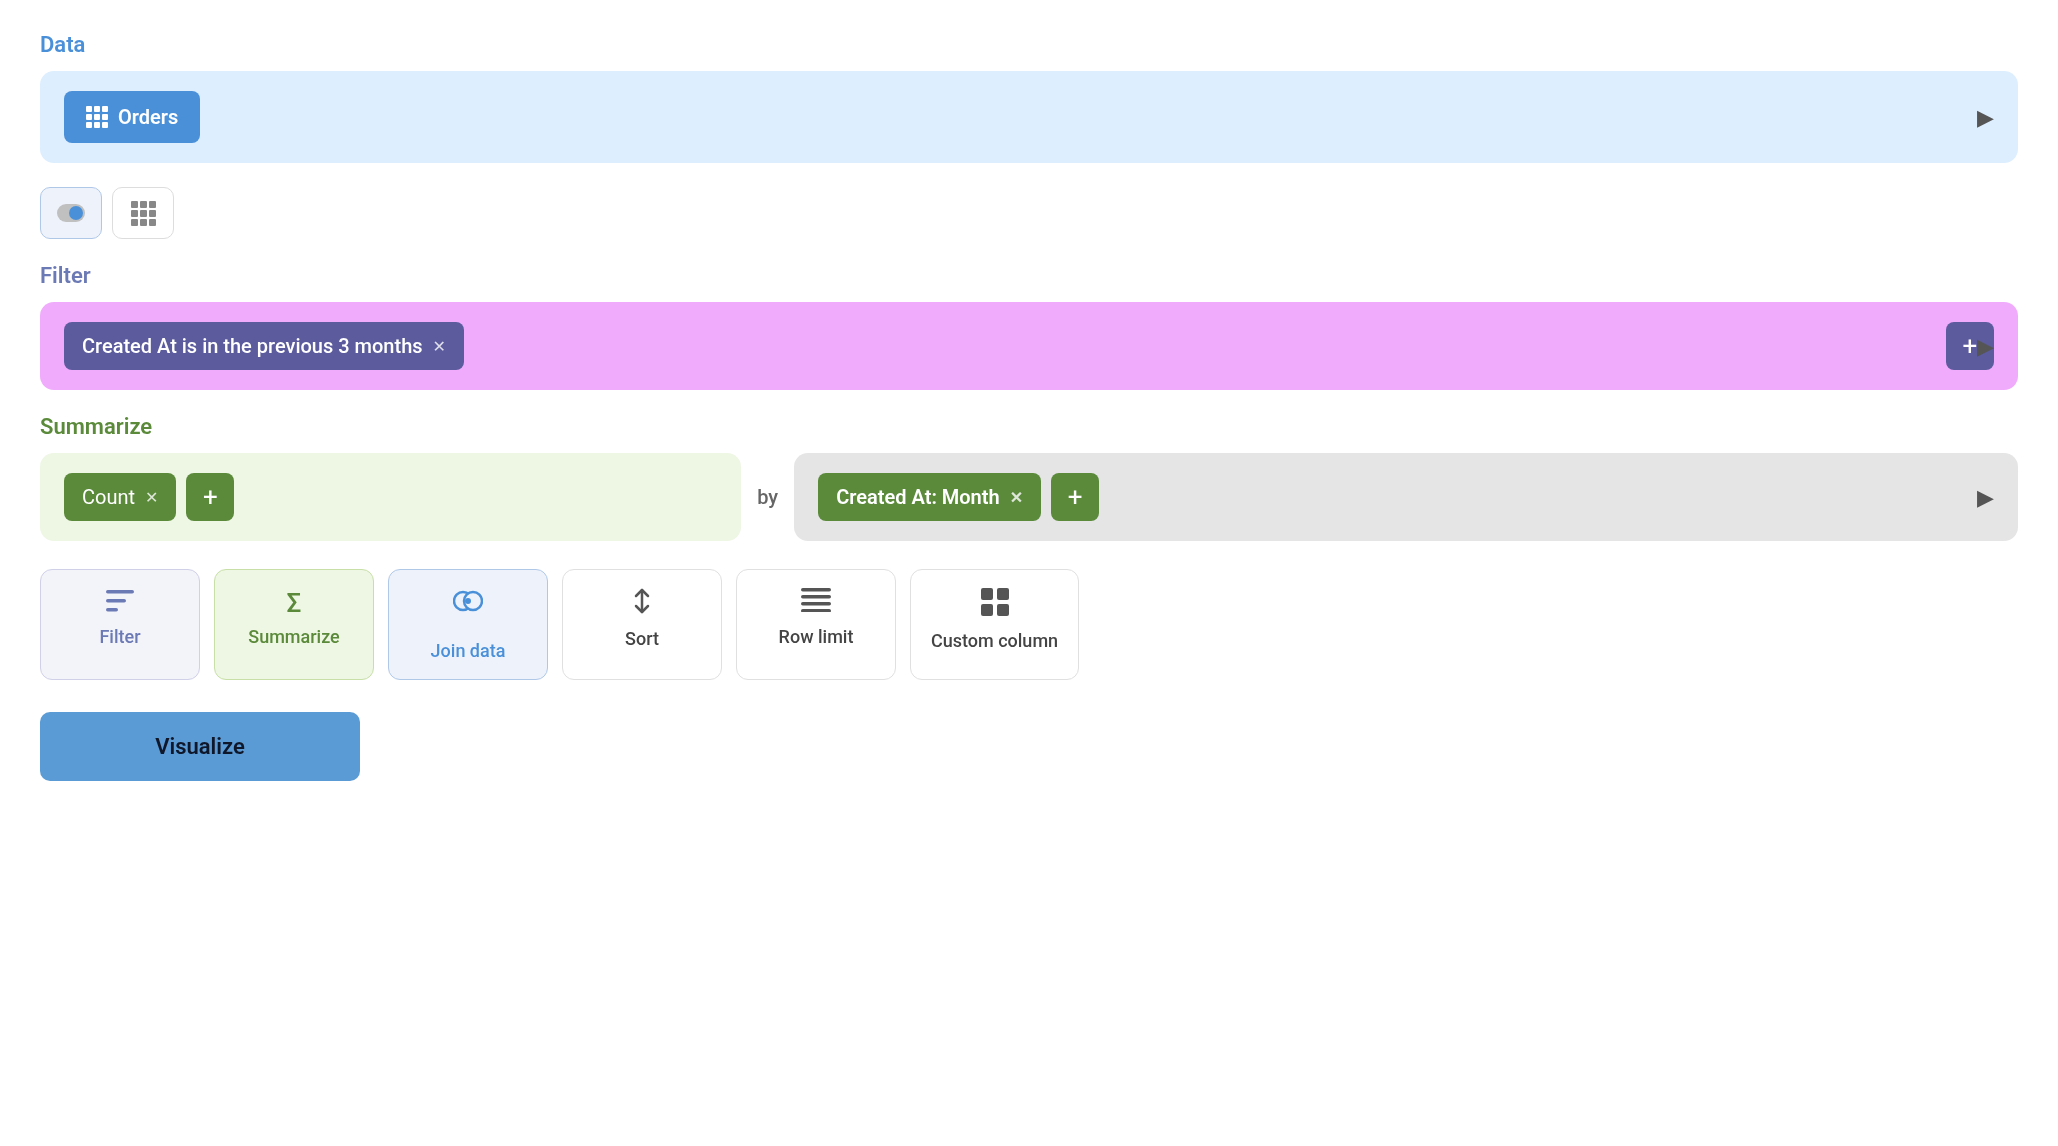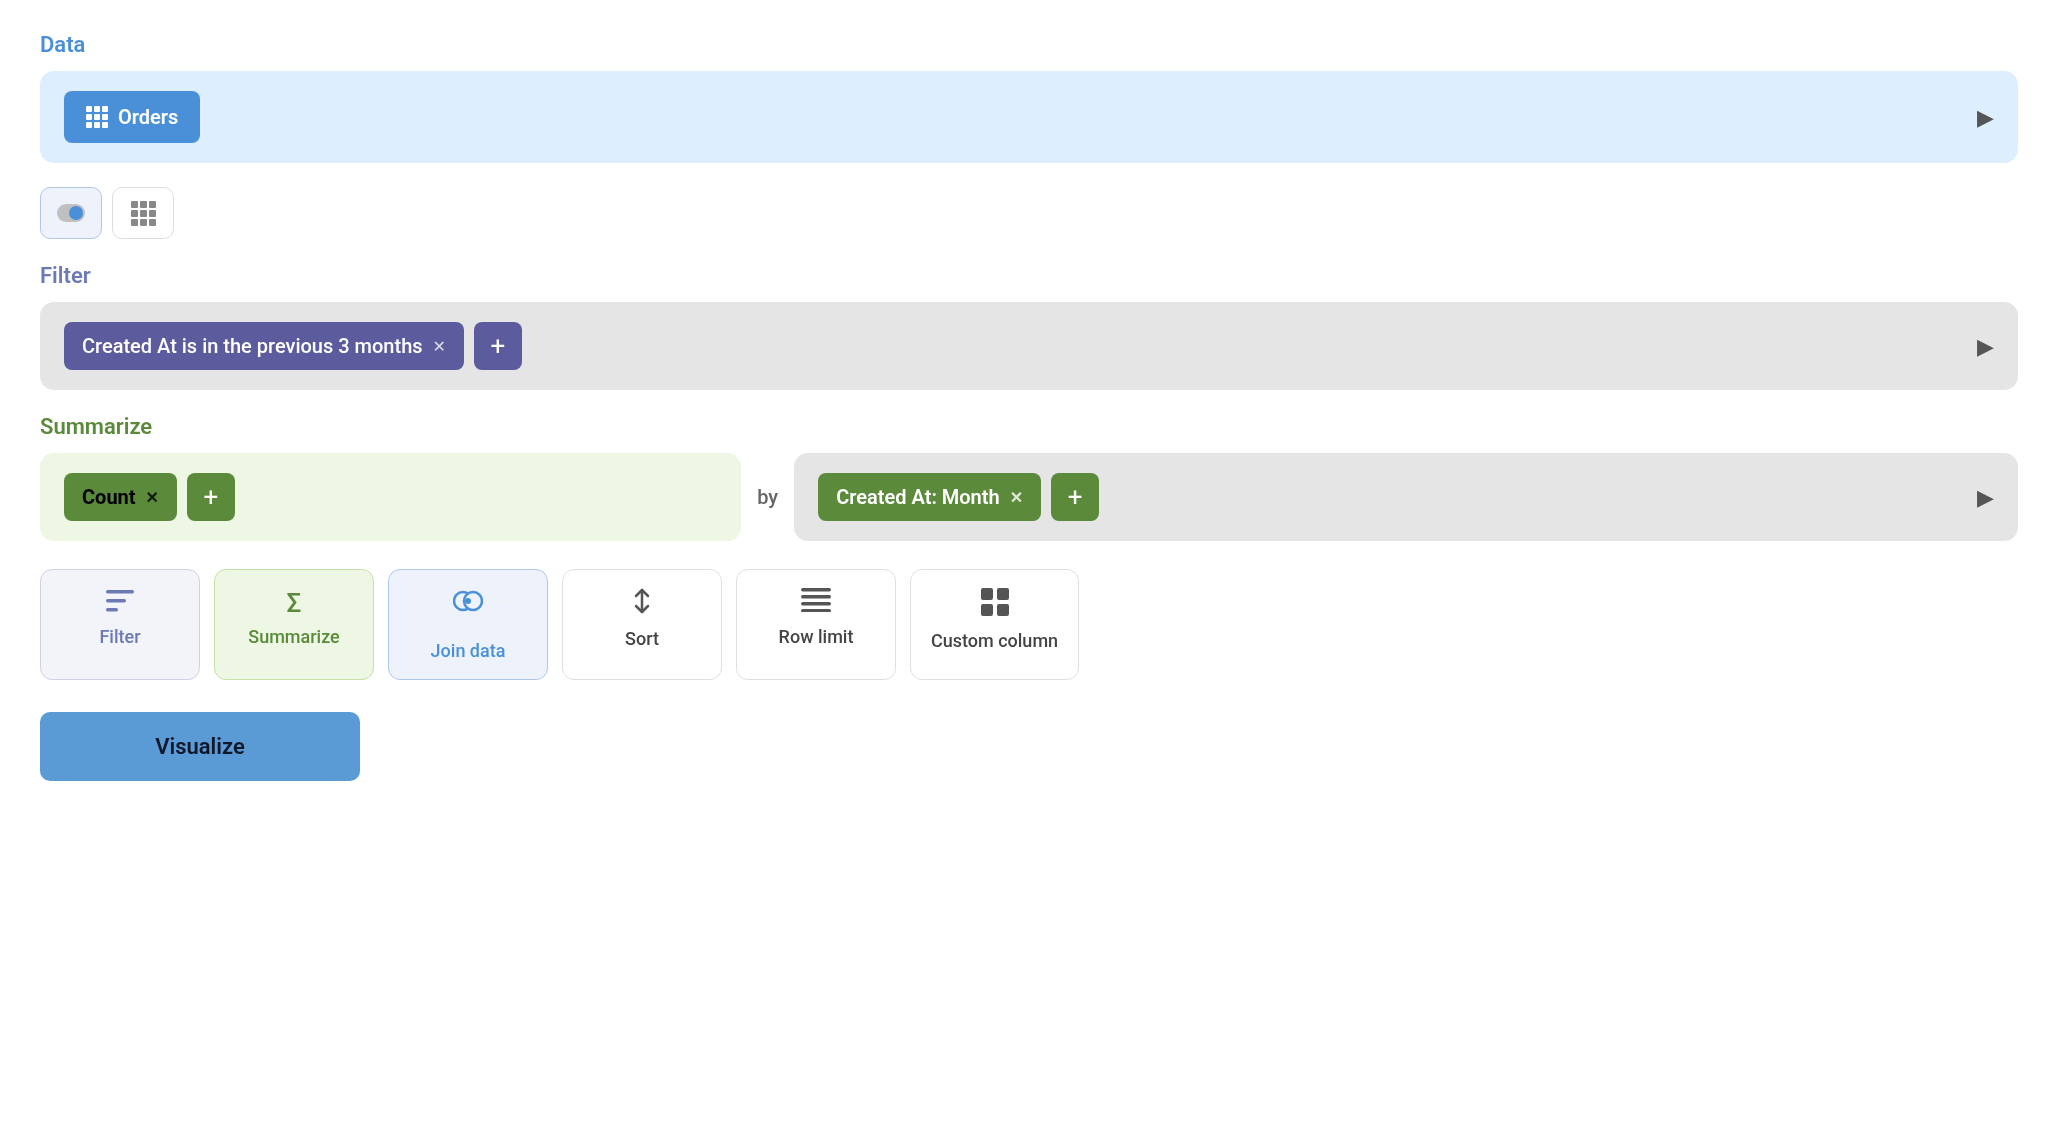--- a/index.html
+++ b/index.html
@@ -33,21 +33,22 @@
       align-items: center;
       margin-bottom: 24px;
       position: relative;
     }
 
     .card-blue {
       background: #ddeeff;
     }
 
     .card-lavender {
-      background: #e5e5e5;
+      background: #f0abfc;
+      justify-content: space-between;
     }
 
     .card-arrow {
       position: absolute;
       right: 24px;
       top: 50%;
       transform: translateY(-50%);
       font-size: 20px;
       color: #555;
     }
@@ -222,25 +223,25 @@
       padding: 20px 24px;
       display: flex;
       align-items: center;
       gap: 10px;
       flex: 1.8;
       position: relative;
     }
 
     .count-tag {
       background: #5a8a3a;
-      color: #000000;
+      color: #ffffff;
       border-radius: 8px;
       padding: 12px 18px;
       font-size: 20px;
-      font-weight: 700;
+      font-weight: 400;
       display: flex;
       align-items: center;
       gap: 10px;
       cursor: pointer;
       border: none;
     }
 
     .created-at-tag {
       background: #5a8a3a;
       color: white;

